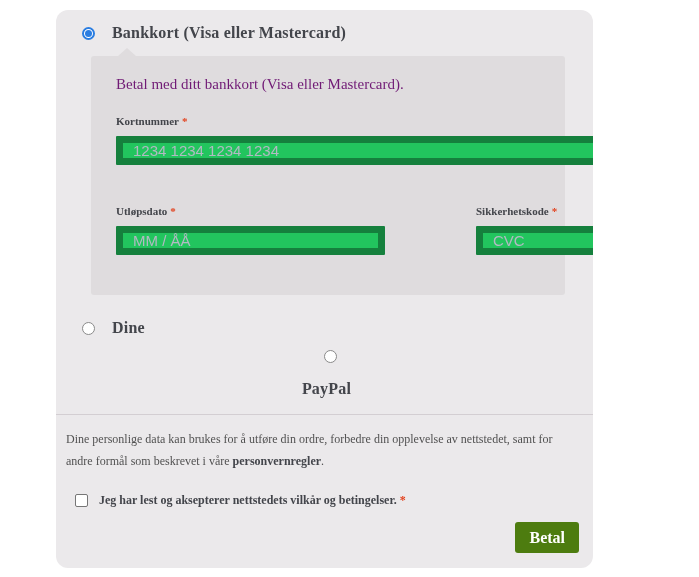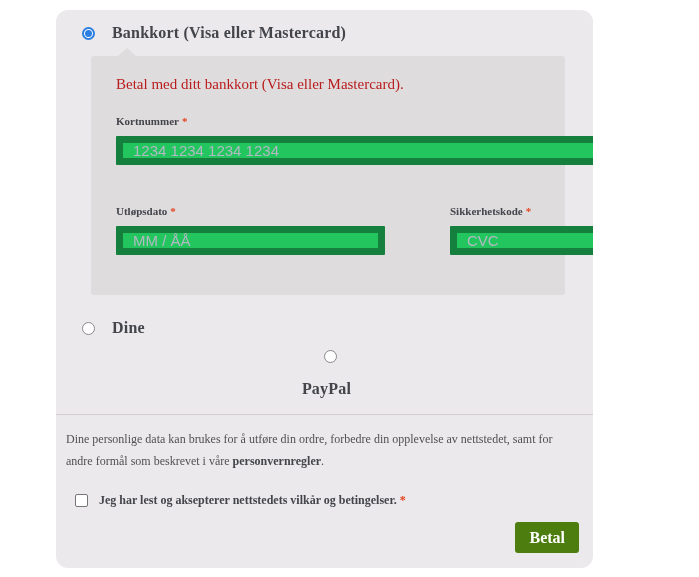--- a/index.html
+++ b/index.html
@@ -39,39 +39,39 @@
   
   .payment-box{
     position:relative;margin:14px 14px 24px 17px;padding:20px 25px 40px 25px;
     background:#dfdcde;border-radius:3px;box-sizing:border-box;
   }
   .payment-box::before{
     content:"";position:absolute;top:-8px;left:27px;
     border-left:9px solid transparent;border-right:9px solid transparent;
     border-bottom:8px solid #dfdcde;
   }
-  .box-desc{font-size:15px;color:#b91c1c;}
+  .box-desc{font-size:15px;color:#701a75;}
   .field{margin-top:22px;}
   .field-label{
     font-size:11px;font-weight:600;color:#43454b;margin-bottom:9px;
   }
   .req{color:#e2401c;margin-left:3px;font-weight:700;}
   .text-input{
     background:#22c55e;border:7px solid #15803d;border-radius:1px;
     height:29px;box-sizing:border-box;display:flex;align-items:center;
     padding:0 10px;
   }
   .text-input input{
     border:none;outline:none;background:transparent;flex:1;
     font-family:"Liberation Sans", sans-serif;font-size:15px;color:#43454b;
     padding:0;min-width:0;
   }
   .text-input input::placeholder{color:#b3b9c3;opacity:1;}
   .card-number-input{width:608px;}
-  .two-col{display:flex;gap:65px;margin-top:40px;}
+  .two-col{display:flex;gap:91px;margin-top:40px;}
   .col-exp .text-input{width:269px;justify-content:flex-end;}
   .col-cvc .text-input{width:266px;}
   .two-col .field{margin-top:0;}
   .card-icon-svg{flex:0 0 auto;margin-left:8px;display:block;}
   
   .privacy{
     padding:13px 12px 0 10px;font-size:12px;line-height:22px;color:#515151;
   }
   .privacy .link{font-weight:700;color:#43454b;cursor:pointer;}
   .terms-row{

